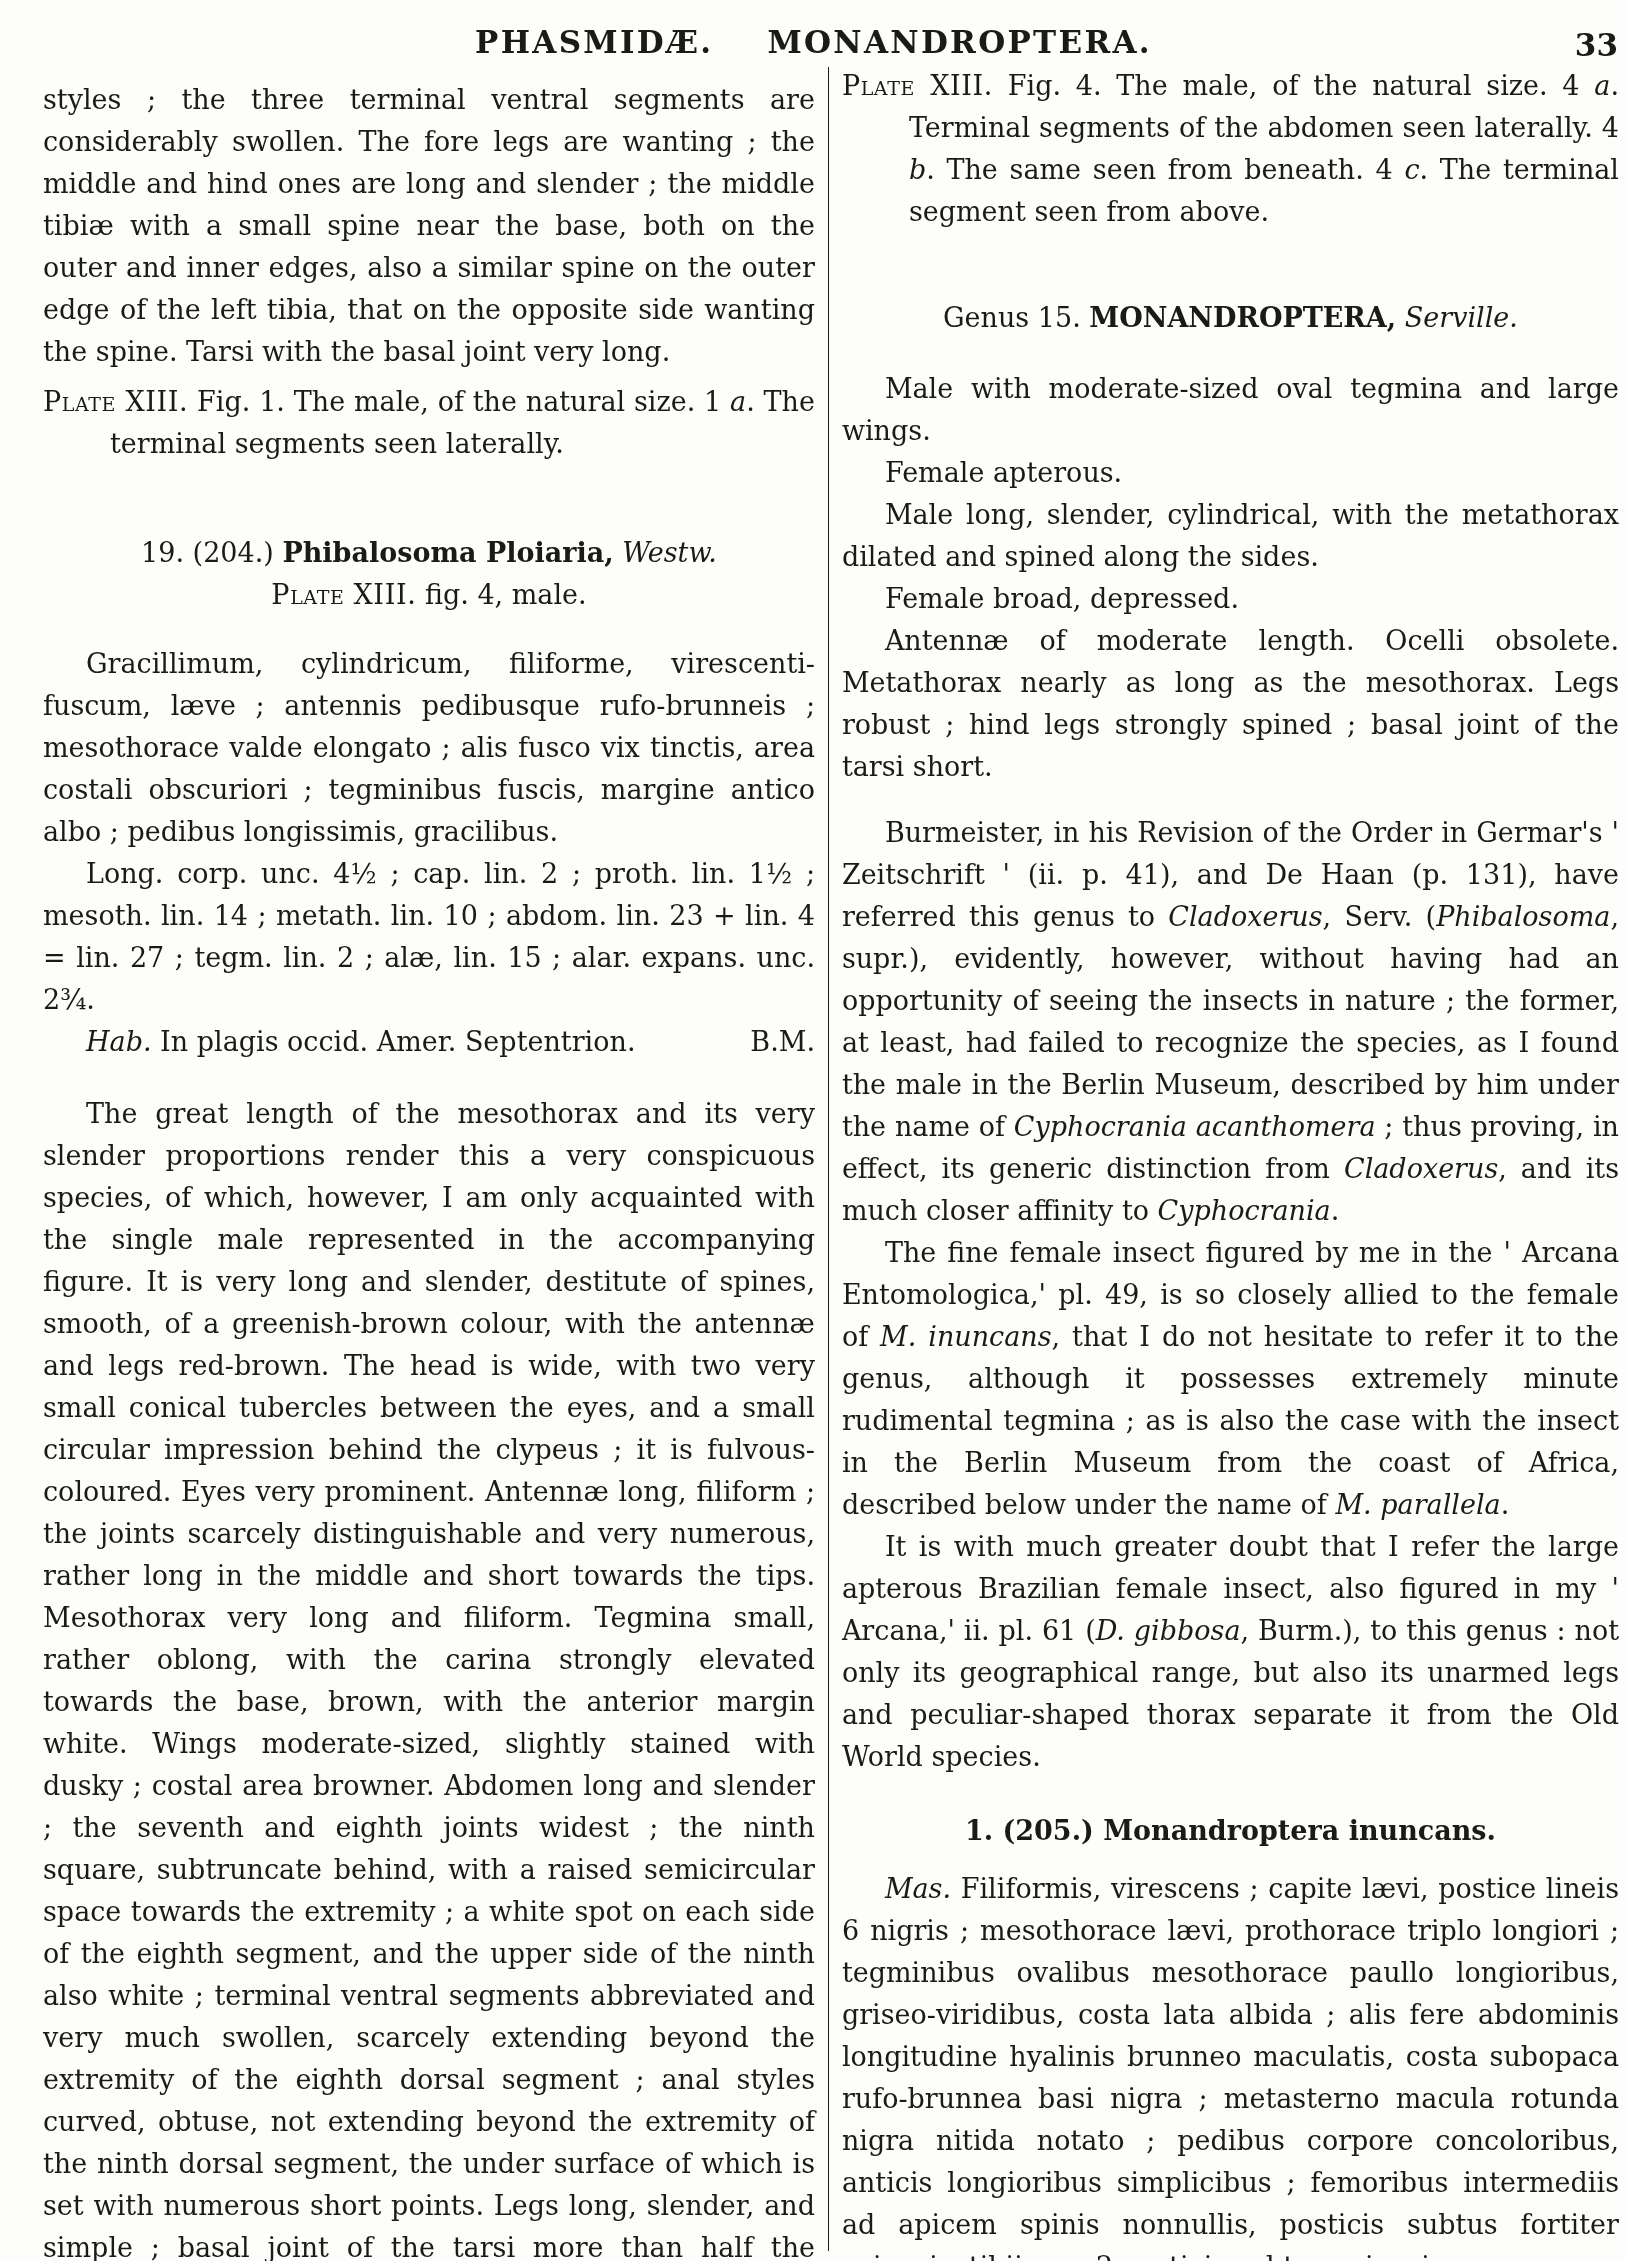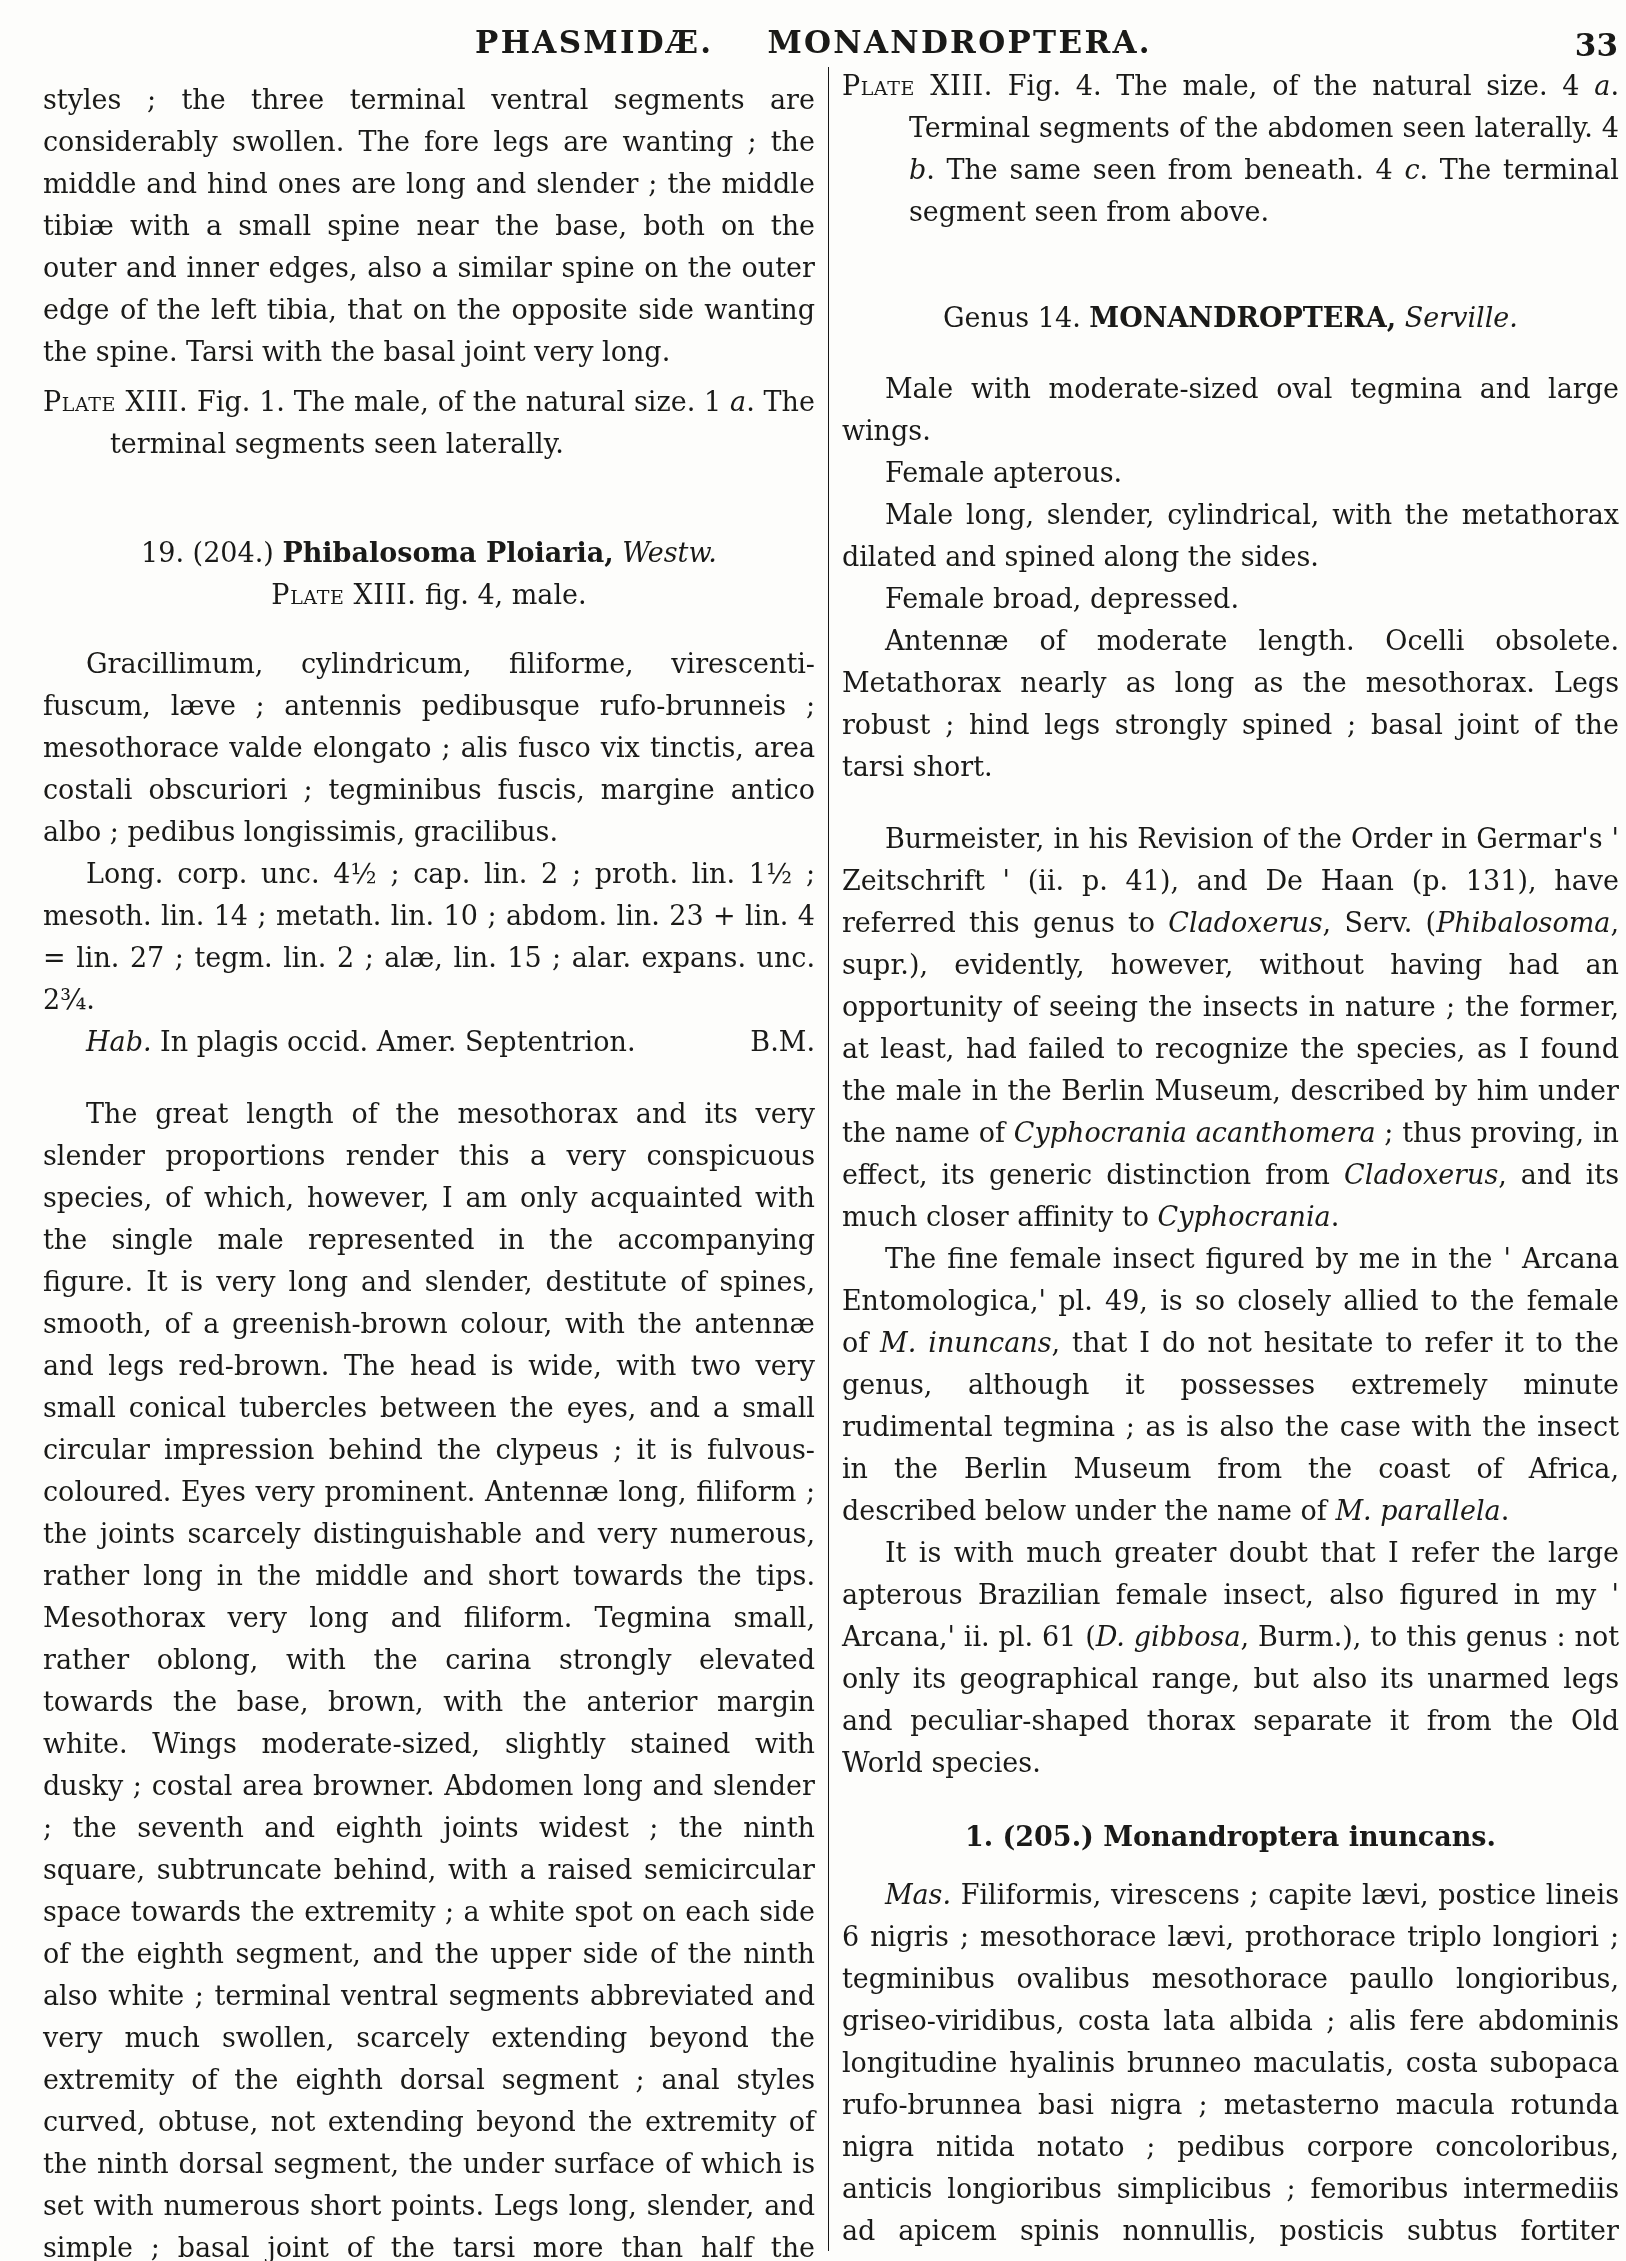--- a/index.html
+++ b/index.html
@@ -41,21 +41,21 @@
   .i{font-style:italic;}
   .b{font-weight:700;}
   .center{text-align:center;text-indent:0;}
   .species-heading-19{margin-top:67px;}
   .plate-line{margin-top:0;}
   .latin-diagnosis{margin-top:27px;}
   .description{margin-top:30px;}
   .hab{display:flex;justify-content:space-between;padding-left:43px;}
   .genus-heading{margin-top:64px;}
   .genus-block{margin-top:28.5px;}
-  .burmeister{margin-top:30px;}
+  .burmeister{margin-top:24px;}
   .species-heading-205{margin-top:32px;margin-bottom:16px;}
   .underlined{text-decoration-thickness:1.7px;text-underline-offset:5.7px;}
 </style>
 </head>
 <body>
 
 <div class="page">
 
   <div class="running-header">
     <div class="header-titles">
@@ -89,21 +89,21 @@
       <p class="indent description">The great length of the mesothorax and its very slender proportions render this a very conspicuous species, of which, however, I am only acquainted with the single male represented in the accompanying figure.  It is very long and slender, destitute of spines, smooth, of a greenish-brown colour, with the antennæ and legs red-brown.  The head is wide, with two very small conical tubercles between the eyes, and a small circular impression behind the clypeus ; it is fulvous-coloured.  Eyes very prominent.  Antennæ long, filiform ; the joints scarcely distinguishable and very numerous, rather long in the middle and short towards the tips.  Mesothorax very long and filiform.  Tegmina small, rather oblong, with the carina strongly elevated towards the base, brown, with the anterior margin white.  Wings moderate-sized, slightly stained with dusky ;  costal area browner.  Abdomen long and slender ;  the seventh and eighth joints widest ; the ninth square, subtruncate behind, with a raised semicircular space towards the extremity ; a white spot on each side of the eighth segment, and the upper side of the ninth also white ; terminal ventral segments abbreviated and very much swollen, scarcely extending beyond the extremity of the eighth dorsal segment ; anal styles curved, obtuse, not extending beyond the extremity of the ninth dorsal segment, the under surface of which is set with numerous short points.  Legs long, slender, and simple ; basal joint of the tarsi more than half the length of the entire tarsus.</p>
 
     </div>
 
     <div class="column-divider"></div>
 
     <div class="col col-right">
 
       <p class="plate-note"><span class="sc">Plate XIII.</span><span>  Fig. 4. The male, of the natural size.  4 </span><span class="i">a</span><span>. Terminal segments of the abdomen seen laterally.  4 </span><span class="i">b</span><span>. The same seen from beneath.  4 </span><span class="i">c</span><span>. The terminal segment seen from above.</span></p>
 
-      <p class="center genus-heading"><span>Genus 14. </span><span class="b">MONANDROPTERA,</span><span class="i"> Serville.</span></p>
+      <p class="center genus-heading"><span>Genus 15. </span><span class="b">MONANDROPTERA,</span><span class="i"> Serville.</span></p>
 
       <p class="indent genus-block">Male with moderate-sized oval tegmina and large wings.</p>
       <p class="indent">Female apterous.</p>
       <p class="indent">Male long, slender, cylindrical, with the metathorax dilated and spined along the sides.</p>
       <p class="indent">Female broad, depressed.</p>
       <p class="indent">Antennæ of moderate length.  Ocelli obsolete.  Metathorax nearly as long as the mesothorax.  Legs robust ; hind legs strongly spined ; basal joint of the tarsi short.</p>
 
       <p class="indent burmeister"><span>Burmeister, in his Revision of the Order in Germar's ' Zeitschrift ' (ii. p. 41), and De Haan (p. 131), have referred this genus to </span><span class="i">Cladoxerus</span><span>, Serv. (</span><span class="i">Phibalosoma</span><span>, supr.), evidently, however, without having had an opportunity of seeing the insects in nature ; the former, at least, had failed to recognize the species, as I found the male in the Berlin Museum, described by him under the name of </span><span class="i">Cyphocrania acanthomera</span><span> ; thus proving, in effect, its generic distinction from </span><span class="i">Cladoxerus</span><span>, and its much closer affinity to </span><span class="i">Cyphocrania</span><span>.</span></p>
 
       <p class="indent"><span>The fine female insect figured by me in the ' Arcana Entomologica,' pl. 49, is so closely allied to the female of </span><span class="i">M. inuncans</span><span>, that I do not hesitate to refer it to the genus, although it possesses extremely minute rudimental tegmina ; as is also the case with the insect in the Berlin Museum from the coast of Africa, described below under the name of </span><span class="i">M. parallela</span><span>.</span></p>

